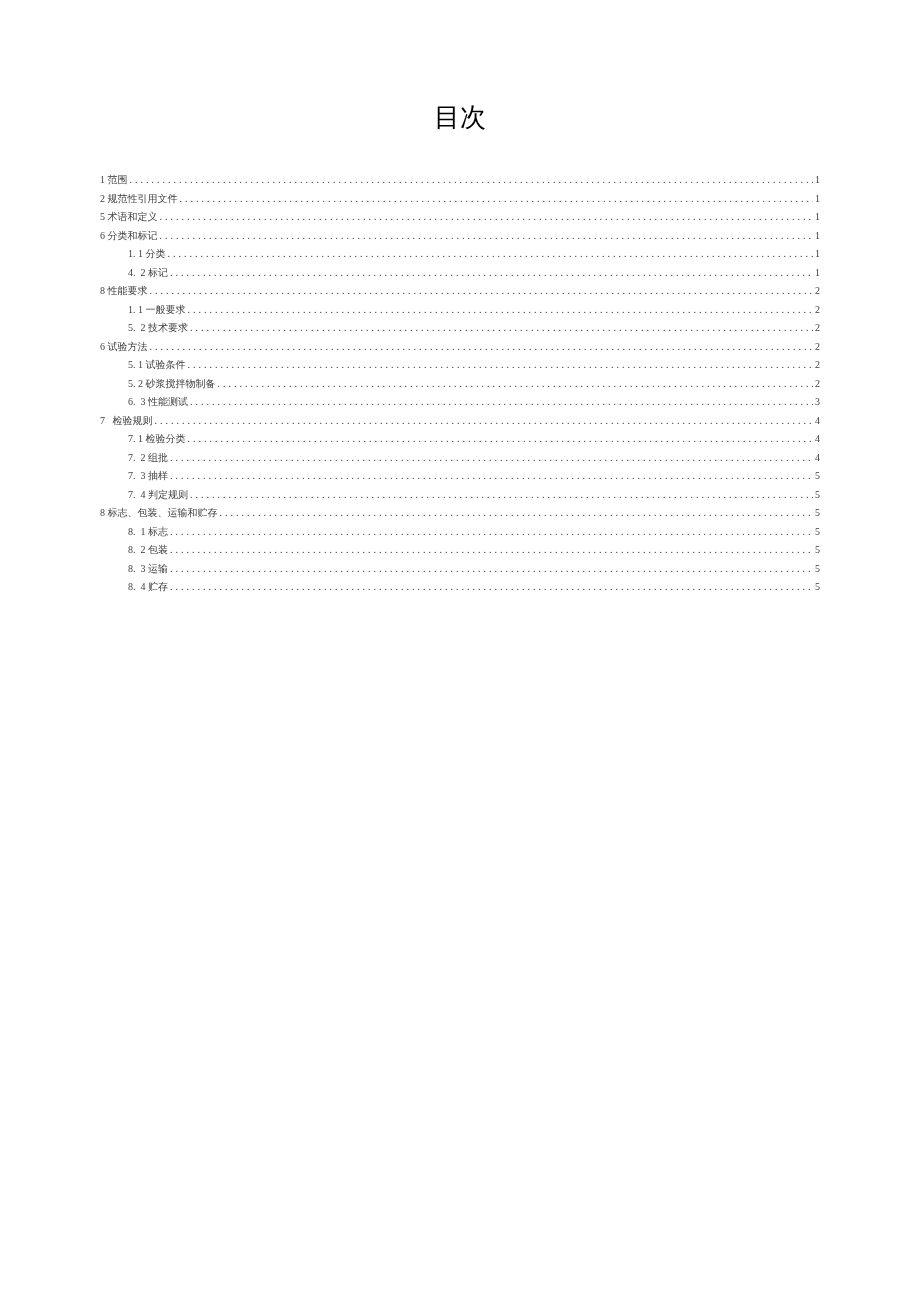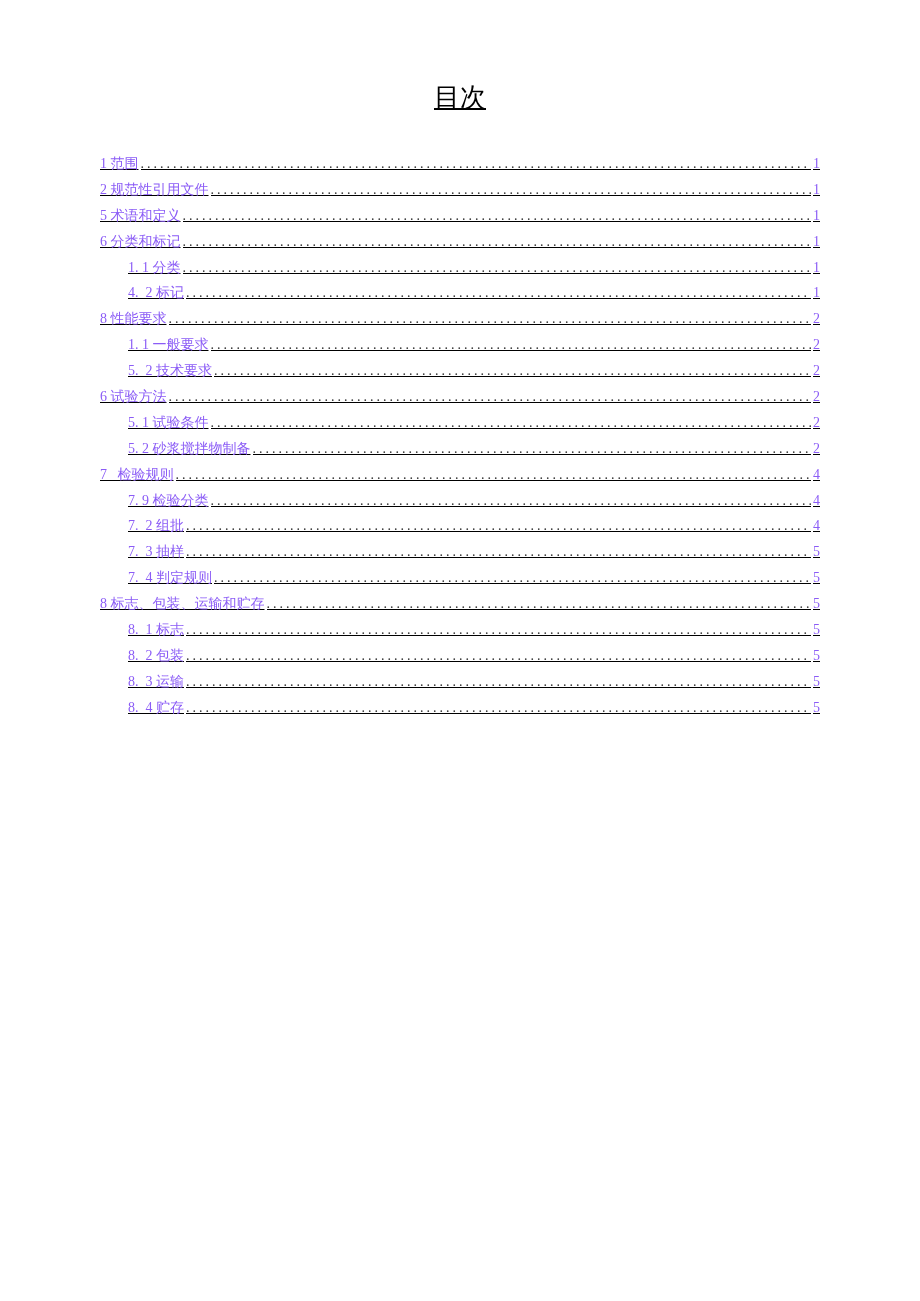--- a/index.html
+++ b/index.html
@@ -8,36 +8,35 @@
       box-sizing: border-box;
     }
     body {
       background: #ffffff;
       font-family: "SimSun", "宋体", serif;
       width: 920px;
       height: 1301px;
       position: relative;
     }
     .page {
-      padding: 80px 100px 0 100px;
-      text-decoration: underline;
+      padding: 100px 100px 0 100px;
     }
     .title {
       text-align: center;
       font-size: 26px;
       font-weight: normal;
       margin-bottom: 36px;
       font-family: "SimHei", "黑体", sans-serif;
     }
     .toc-entry {
       display: flex;
       align-items: center;
-      font-size: 14px;
+      font-size: 10px;
       line-height: 1.85;
-      color: #8b5cf6;
+      color: #404040;
       white-space: nowrap;
     }
     .toc-entry.l1 {
       padding-left: 0;
     }
     .toc-entry.l2 {
       padding-left: 28px;
     }
     .toc-label {
       flex: 0 0 auto;
@@ -115,27 +114,32 @@
       <div class="toc-entry l2">
         <span class="toc-label">5. 1  试验条件 </span>
         <span class="toc-dots"></span>
         <span class="toc-page"> 2</span>
       </div>
       <div class="toc-entry l2">
         <span class="toc-label">5. 2  砂浆搅拌物制备 </span>
         <span class="toc-dots"></span>
         <span class="toc-page"> 2</span>
       </div>
+      <div class="toc-entry l2">
+        <span class="toc-label">6.&nbsp;&nbsp;3  性能测试 </span>
+        <span class="toc-dots"></span>
+        <span class="toc-page"> 3</span>
+      </div>
       <div class="toc-entry l1">
         <span class="toc-label">7&nbsp;&nbsp; 检验规则 </span>
         <span class="toc-dots"></span>
         <span class="toc-page"> 4</span>
       </div>
       <div class="toc-entry l2">
-        <span class="toc-label">7. 9  检验分类 </span>
+        <span class="toc-label">7. 1  检验分类 </span>
         <span class="toc-dots"></span>
         <span class="toc-page"> 4</span>
       </div>
       <div class="toc-entry l2">
         <span class="toc-label">7.&nbsp;&nbsp;2  组批 </span>
         <span class="toc-dots"></span>
         <span class="toc-page"> 4</span>
       </div>
       <div class="toc-entry l2">
         <span class="toc-label">7.&nbsp;&nbsp;3  抽样 </span>

